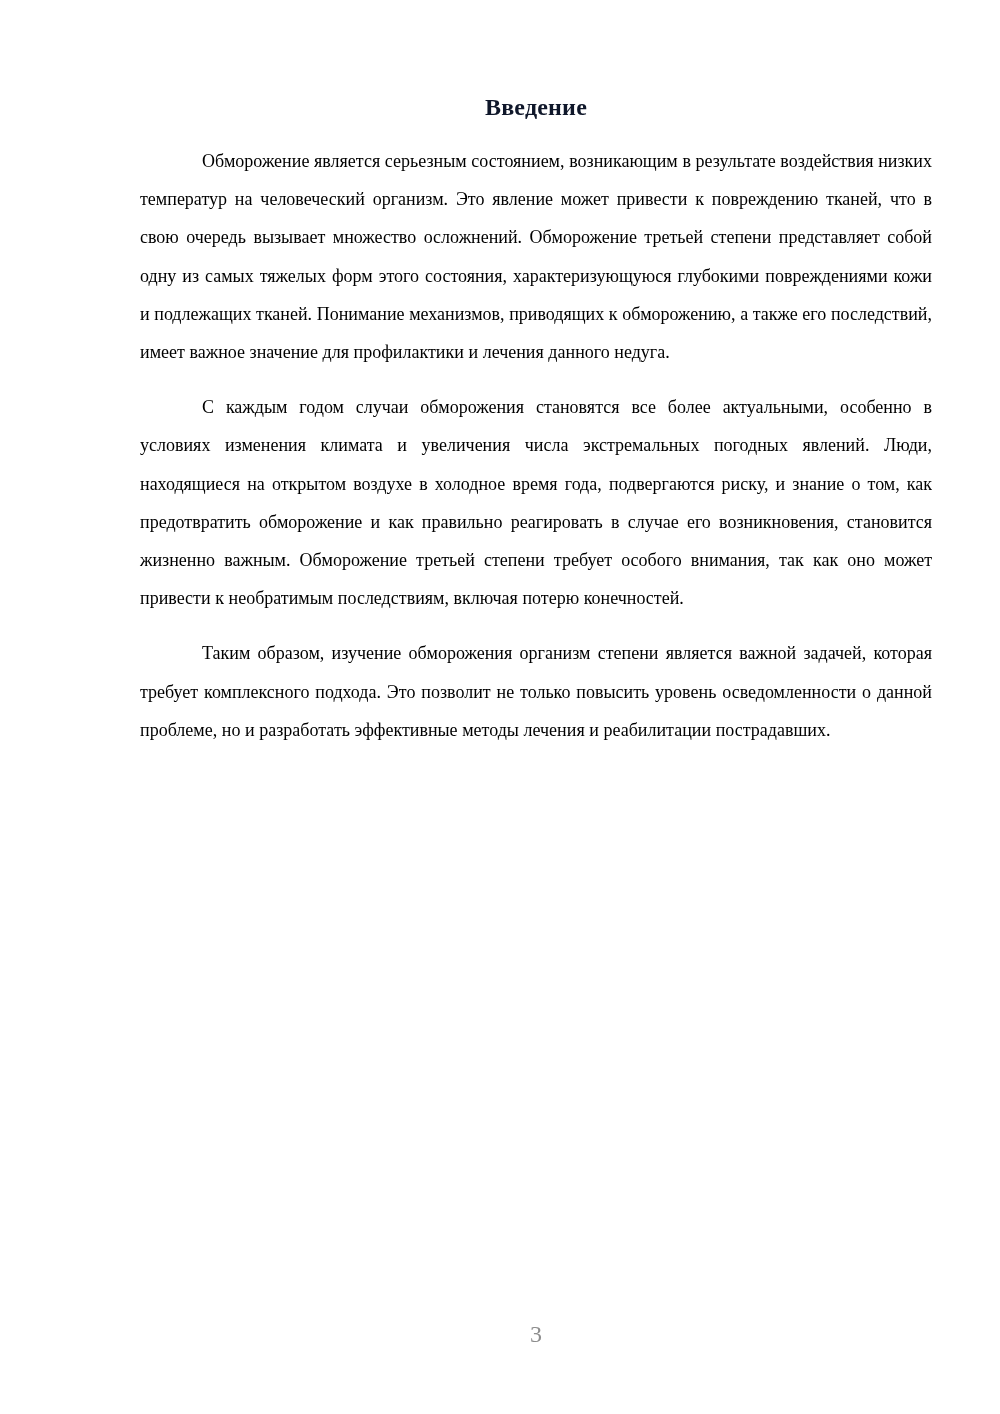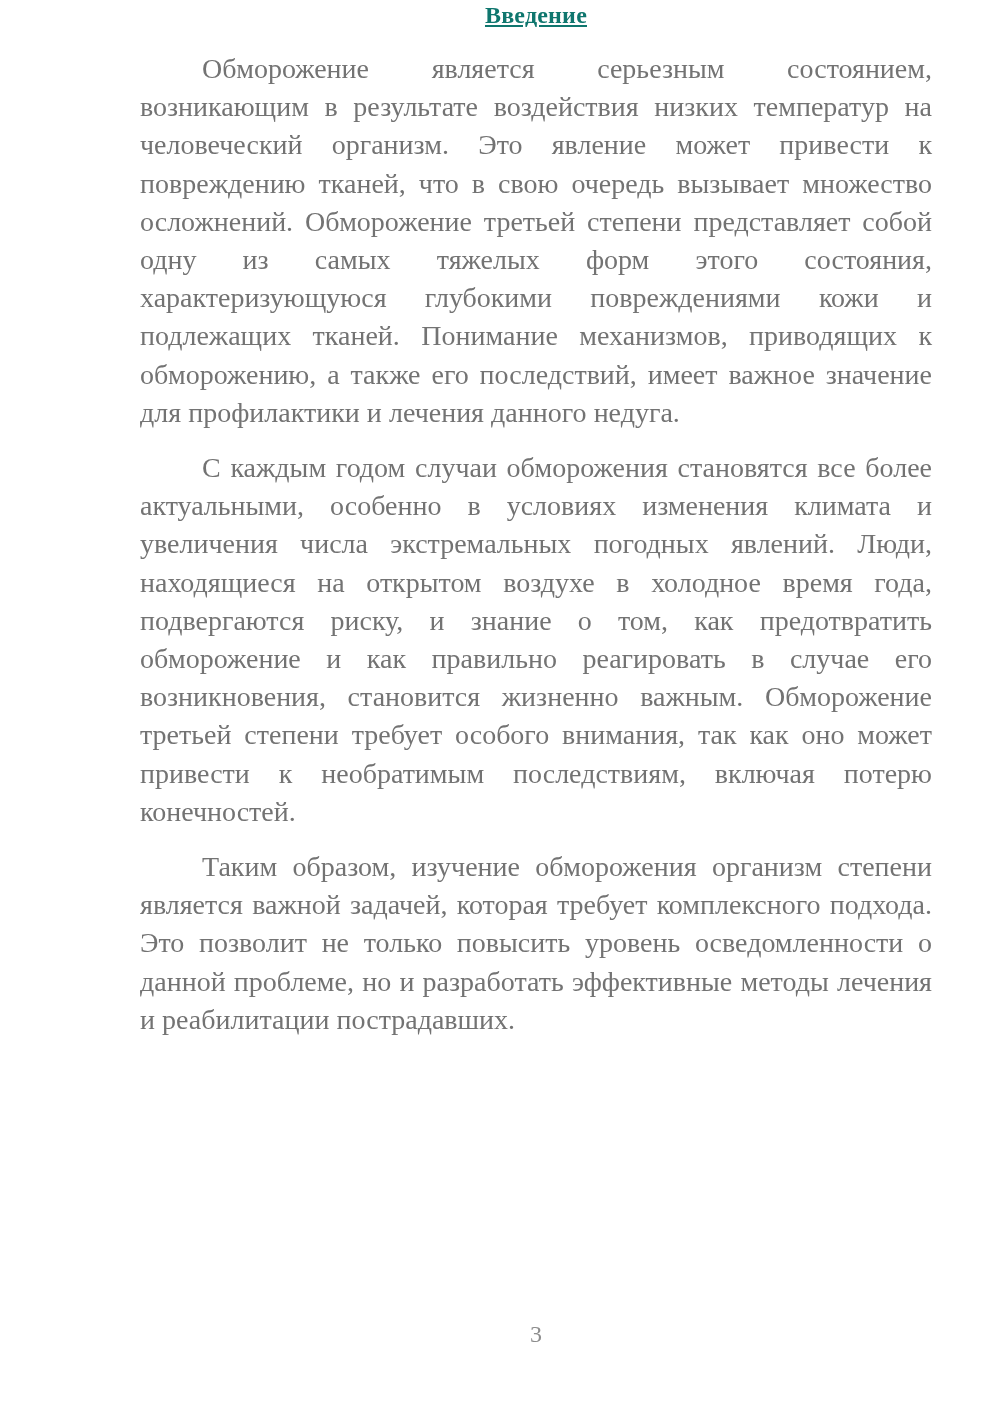--- a/index.html
+++ b/index.html
@@ -30,33 +30,33 @@
     top: 0;
     width: 792px;
   }
 
   .doc-heading {
     font-size: 24px;
     font-weight: bold;
     text-align: center;
     letter-spacing: 0.2px;
     margin: 0;
+    padding-top: 92px;
     line-height: 1.25;
-    color: #0f766e;
-    text-decoration: underline;
+    color: #0f172a;
   }
 
   .body-text {
     margin: 0;
-    font-size: 28px;
+    font-size: 18px;
     line-height: 38.2px;
     text-align: justify;
     text-justify: inter-word;
     text-indent: 62px;
-    color: #737373;
+    color: #000000;
     -webkit-hyphens: none;
     hyphens: none;
     word-spacing: 0.1px;
   }
 
   .para-block {
     padding-top: 22px;
   }
 
   .para-block.first {

